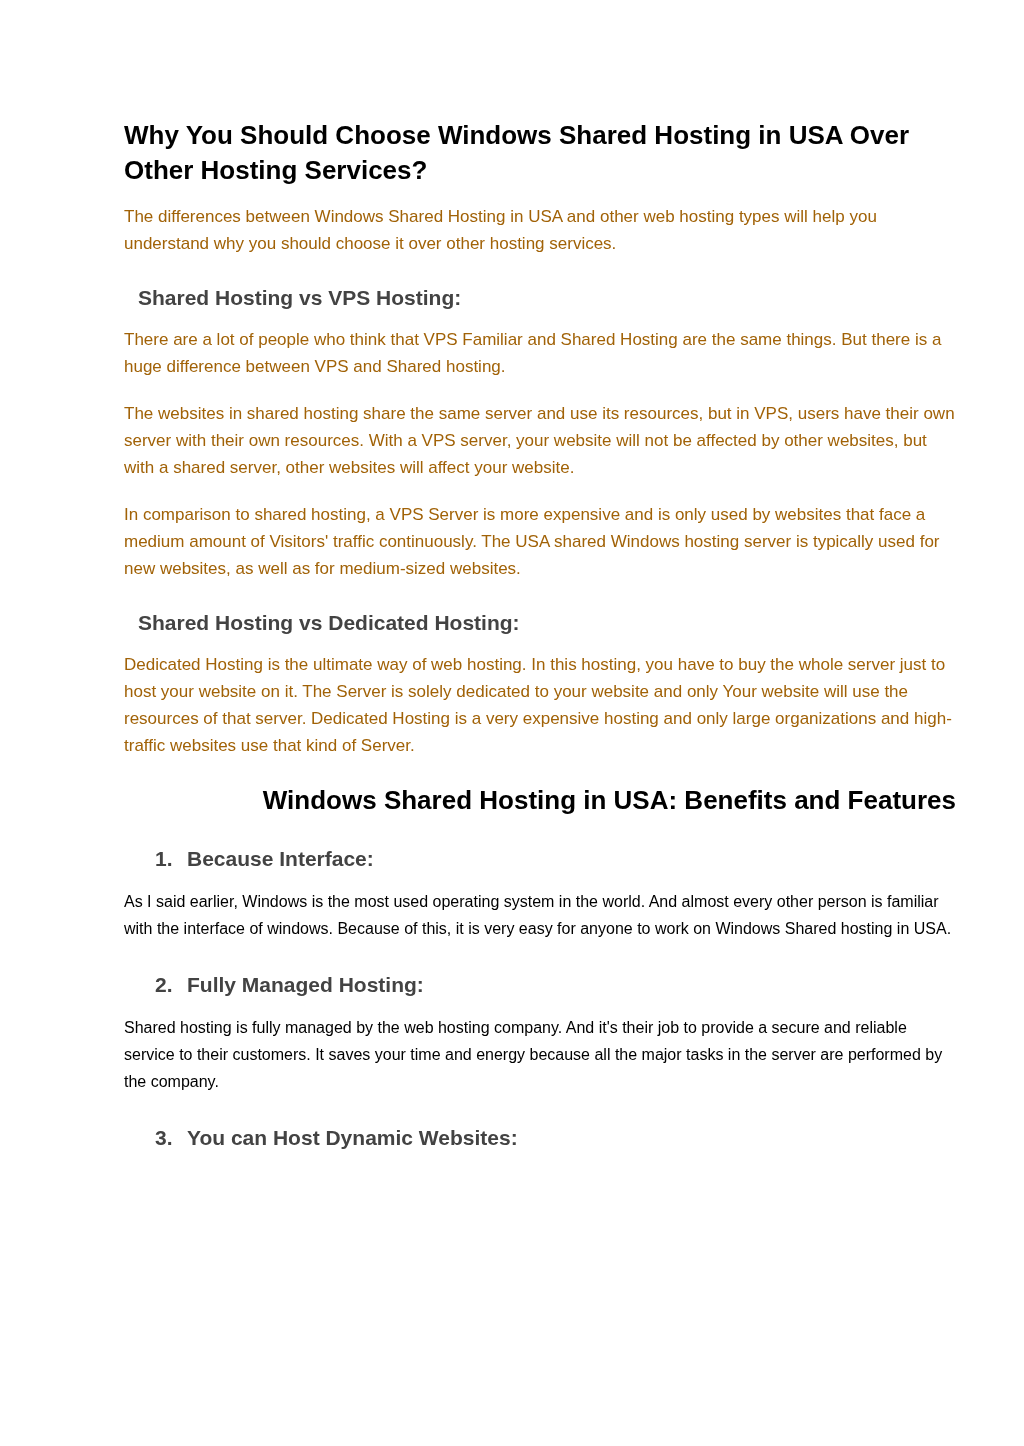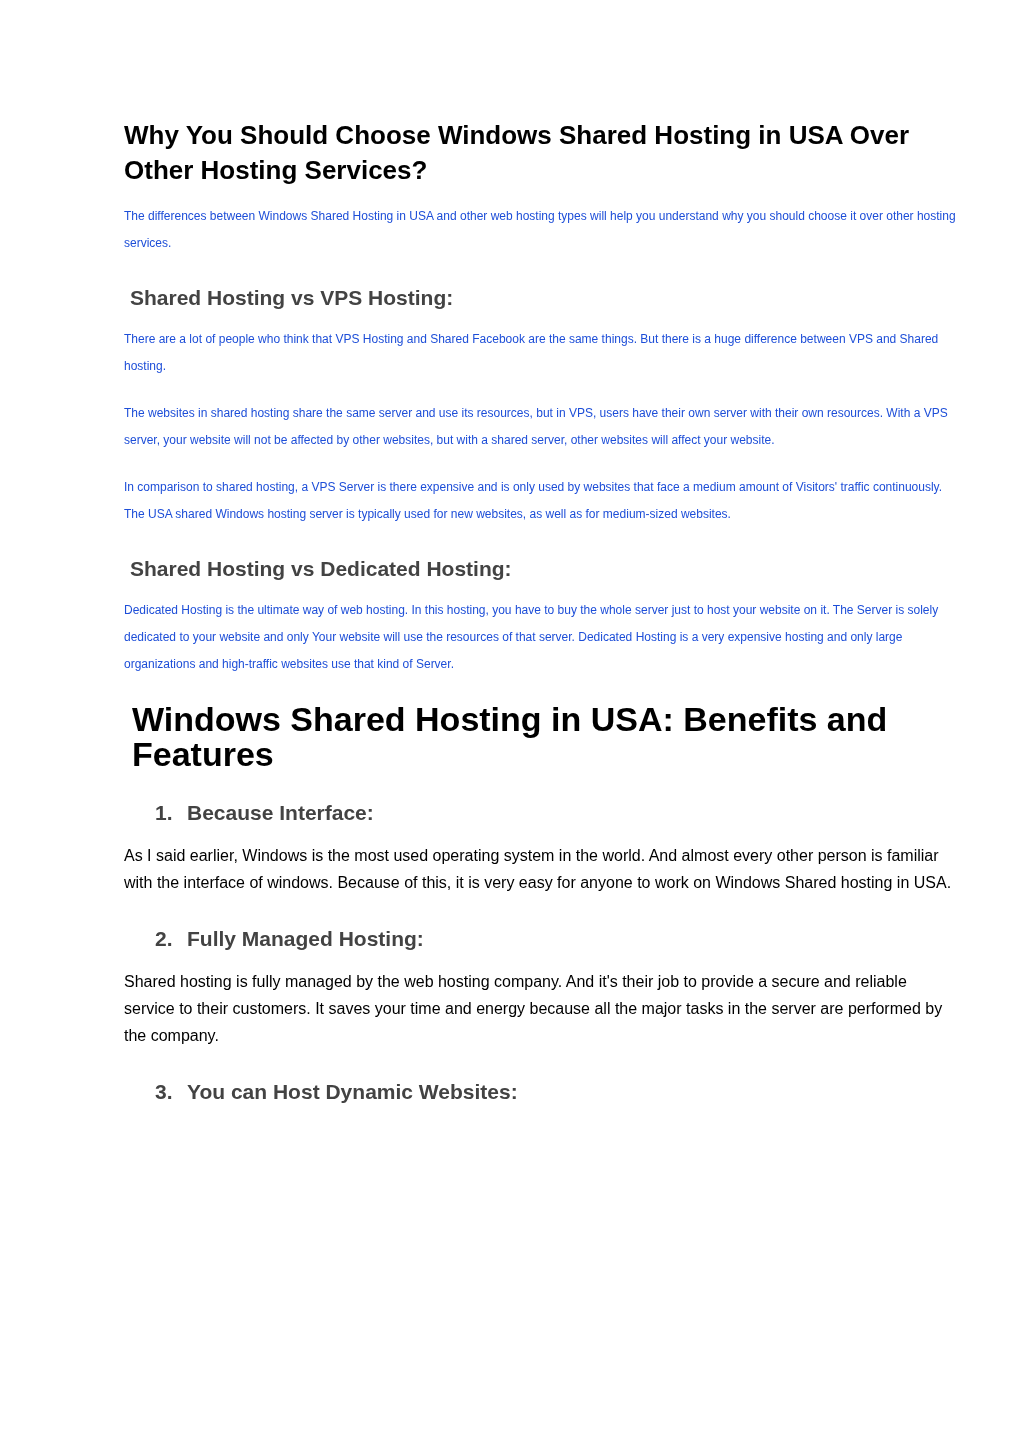--- a/index.html
+++ b/index.html
@@ -19,38 +19,39 @@
     overflow: hidden;
   }
   .doc-title {
     font-size: 26px;
     line-height: 35px;
     font-weight: bold;
     color: #000000;
     margin: 0 0 10px 0;
   }
   .body-para {
-    font-size: 12px;
+    font-size: 17px;
     line-height: 27px;
-    color: #1d4ed8;
+    color: #a16207;
     margin: 15px 0 20px 0;
   }
   .sub-heading {
     font-size: 21px;
     line-height: 26px;
     font-weight: bold;
     color: #434343;
-    margin: 28px 0 13px 6px;
+    margin: 28px 0 13px 14px;
   }
   .benefits-heading {
-    font-size: 34px;
+    font-size: 26px;
     line-height: 35px;
     font-weight: bold;
     color: #000000;
     margin: 24px 0 28px 8px;
+    text-align: right;
   }
   .benefit-item {
     margin: 0 0 30px 0;
   }
   .benefit-head {
     display: flex;
     align-items: baseline;
     font-size: 21px;
     line-height: 26px;
     font-weight: bold;
@@ -75,25 +76,25 @@
 <body>
 
 <div class="page">
 
   <h1 class="doc-title">Why You Should Choose Windows Shared Hosting in USA Over Other Hosting Services?</h1>
 
   <p class="body-para">The differences between Windows Shared Hosting in USA and other web hosting types will help you understand why you should choose it over other hosting services.</p>
 
   <h2 class="sub-heading">Shared Hosting vs VPS Hosting:</h2>
 
-  <p class="body-para">There are a lot of people who think that VPS Hosting and Shared Facebook are the same things. But there is a huge difference between VPS and Shared hosting.</p>
+  <p class="body-para">There are a lot of people who think that VPS Familiar and Shared Hosting are the same things. But there is a huge difference between VPS and Shared hosting.</p>
 
   <p class="body-para">The websites in shared hosting share the same server and use its resources, but in VPS, users have their own server with their own resources. With a VPS server, your website will not be affected by other websites, but with a shared server, other websites will affect your website.</p>
 
-  <p class="body-para">In comparison to shared hosting, a VPS Server is there expensive and is only used by websites that face a medium amount of Visitors' traffic continuously. The USA shared Windows hosting server is typically used for new websites, as well as for medium-sized websites.</p>
+  <p class="body-para">In comparison to shared hosting, a VPS Server is more expensive and is only used by websites that face a medium amount of Visitors' traffic continuously. The USA shared Windows hosting server is typically used for new websites, as well as for medium-sized websites.</p>
 
   <h2 class="sub-heading">Shared Hosting vs Dedicated Hosting:</h2>
 
   <p class="body-para">Dedicated Hosting is the ultimate way of web hosting. In this hosting, you have to buy the whole server just to host your website on it. The Server is solely dedicated to your website and only Your website will use the resources of that server. Dedicated Hosting is a very expensive hosting and only large organizations and high-traffic websites use that kind of Server.</p>
 
   <h1 class="benefits-heading">Windows Shared Hosting in USA: Benefits and Features</h1>
 
   <div class="benefit-item">
     <div class="benefit-head">
       <span class="benefit-num">1.</span>

